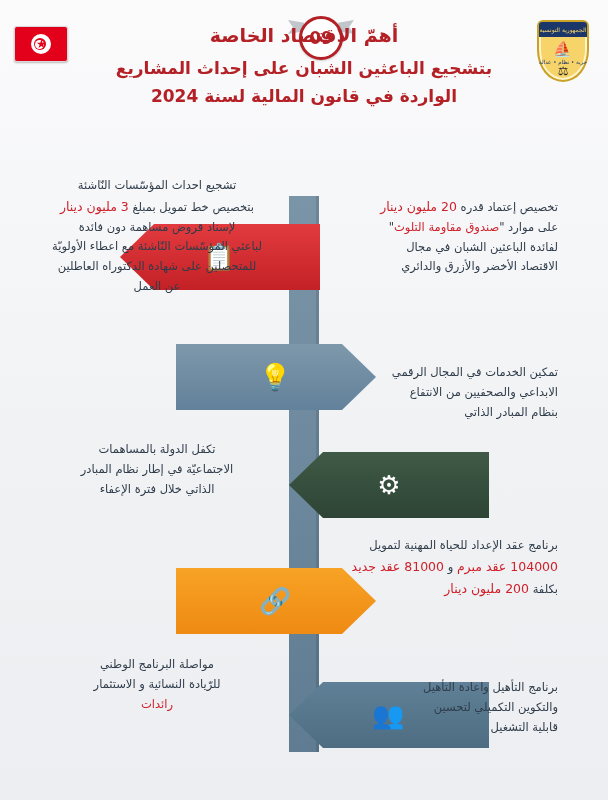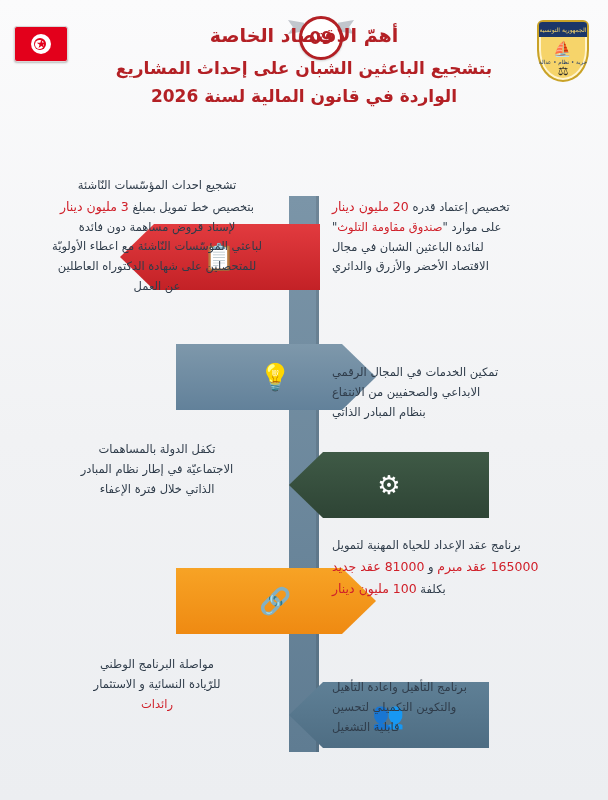--- a/index.html
+++ b/index.html
@@ -145,21 +145,21 @@
 
   
   .txt {
     position: absolute;
     font-size: 11.5px;
     line-height: 1.72;
     color: #2f3c4a;
     font-weight: normal;
   }
   .txt.right-side { right: 326px; text-align: center; width: 250px; }
-  .txt.left-side  { left: 332px;  text-align: left; width: 250px; }
+  .txt.left-side  { left: 308px;  text-align: right; width: 250px; }
   .hl-red { color: #d0202a; }
   .txt .big { font-size: 12.5px; }
 </style>
 </head>
 <body>
 
 <div id="page">
 
   <div class="flag-box">
     <div class="disc"></div>
@@ -179,21 +179,21 @@
 
   <div class="badge09">
     <div class="ribbon-l"></div>
     <div class="ribbon-r"></div>
     <div class="circle">09</div>
   </div>
 
   <div class="title-block">
     <div class="l1">أهمّ الاقتصاد الخاصة</div>
     <div class="l2">بتشجيع الباعثين الشبان على إحداث المشاريع</div>
-    <div class="l3">الواردة في قانون المالية لسنة 2026</div>
+    <div class="l3">الواردة في قانون المالية لسنة 2024</div>
   </div>
 
   <div class="spine"></div>
 
   <div class="banner left c-red" style="top:224px; right:288px;">
     <div class="ico">📋</div>
   </div>
 
   <div class="banner right c-slate" style="top:344px; left:176px;">
     <div class="ico">💡</div>
@@ -208,17 +208,17 @@
   </div>
 
   <div class="banner left c-blue" style="top:682px; left:289px;">
     <div class="ico">👥</div>
   </div>
 
   <div class="txt left-side" style="top:196px;">تخصيص إعتماد قدره <span class="hl-red big">20 مليون دينار</span><br>على موارد "<span class="hl-red">صندوق مقاومة التلوث</span>"<br>لفائدة الباعثين الشبان في مجال<br>الاقتصاد الأخضر والأزرق والدائري</div>
   <div class="txt right-side" style="top:176px;">تشجيع احداث المؤسّسات النّاشئة<br>بتخصيص خط تمويل بمبلغ <span class="hl-red big">3 مليون دينار</span><br>لإسناد قروض مساهمة دون فائدة<br>لباعثي المؤسّسات النّاشئة مع اعطاء الأولويّة<br>للمتحصلين على شهادة الدكتوراه العاطلين<br>عن العمل</div>
   <div class="txt right-side" style="top:440px;">تكفل الدولة بالمساهمات<br>الاجتماعيّة في إطار نظام المبادر<br>الذاتي خلال فترة الإعفاء</div>
   <div class="txt left-side" style="top:363px;">تمكين الخدمات في المجال الرقمي<br>الابداعي والصحفيين من الانتفاع<br>بنظام المبادر الذاتي</div>
-  <div class="txt left-side" style="top:536px;">برنامج عقد الإعداد للحياة المهنية لتمويل<br><span class="hl-red big">165000 عقد مبرم</span> و <span class="hl-red big">81000 عقد جديد</span><br>بكلفة <span class="hl-red big">100 مليون دينار</span></div>
+  <div class="txt left-side" style="top:536px;">برنامج عقد الإعداد للحياة المهنية لتمويل<br><span class="hl-red big">104000 عقد مبرم</span> و <span class="hl-red big">81000 عقد جديد</span><br>بكلفة <span class="hl-red big">200 مليون دينار</span></div>
   <div class="txt left-side" style="top:678px;">برنامج التأهيل واعادة التأهيل<br>والتكوين التكميلي لتحسين<br>قابلية التشغيل</div>
   <div class="txt right-side" style="top:655px;">مواصلة البرنامج الوطني<br>للرّيادة النسائية و الاستثمار<br><span class="hl-red">رائدات</span></div>
 
 </div>
 
 </body></html>

